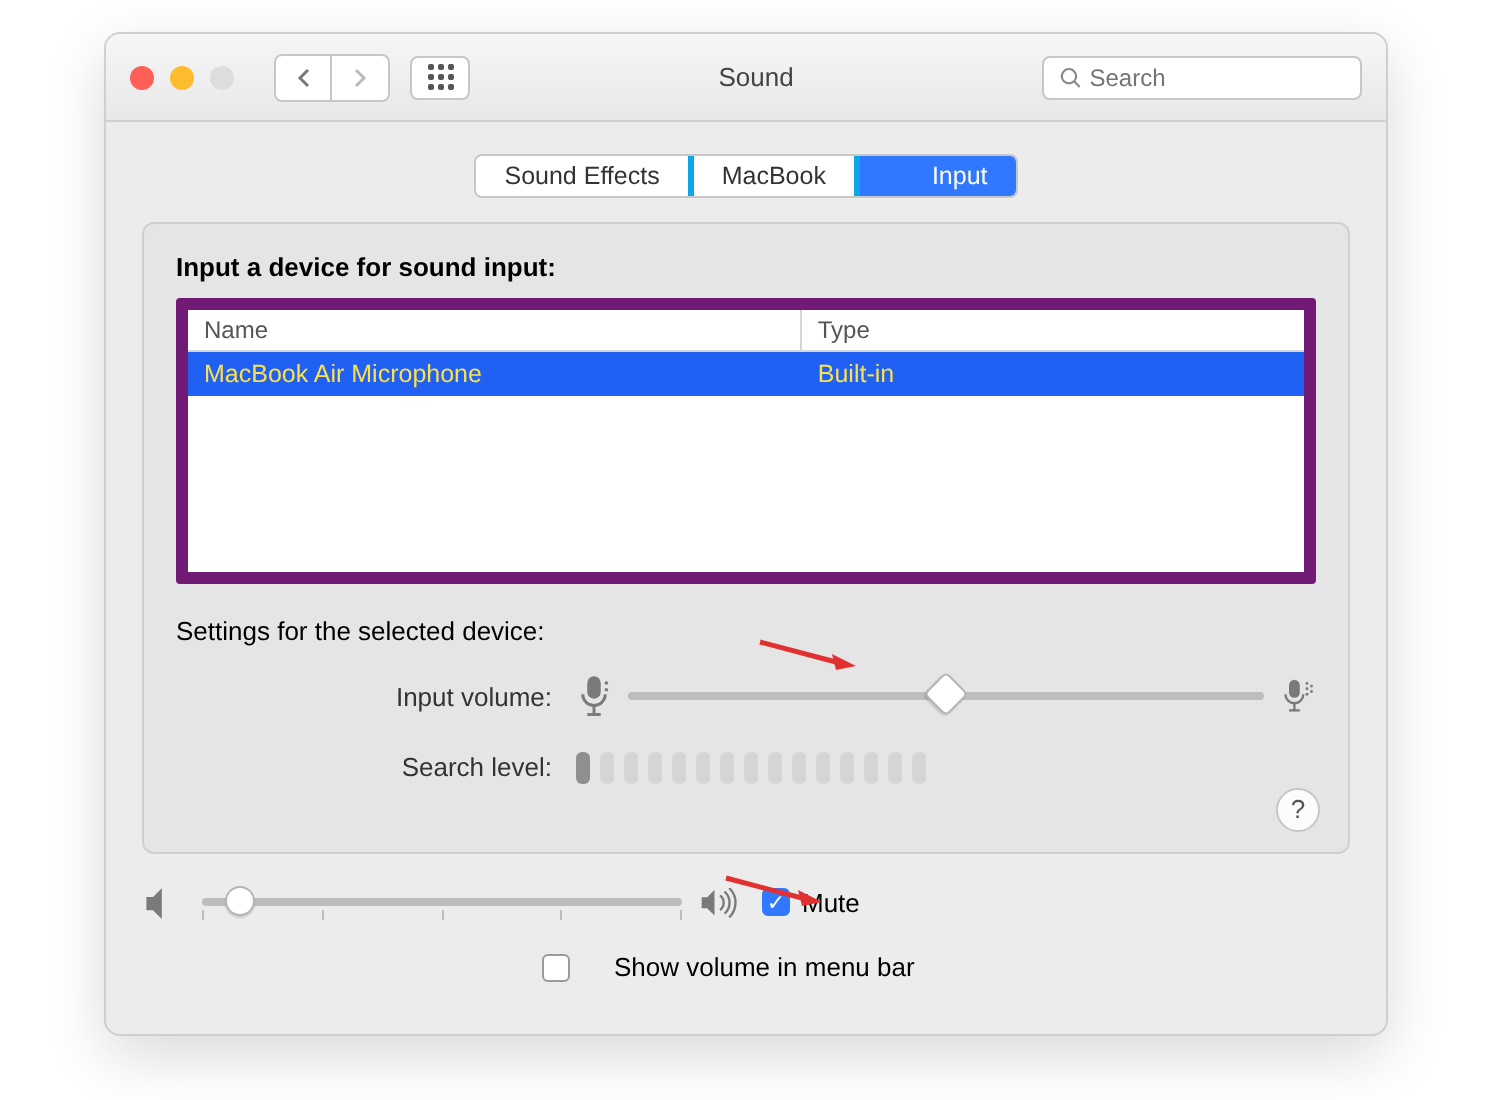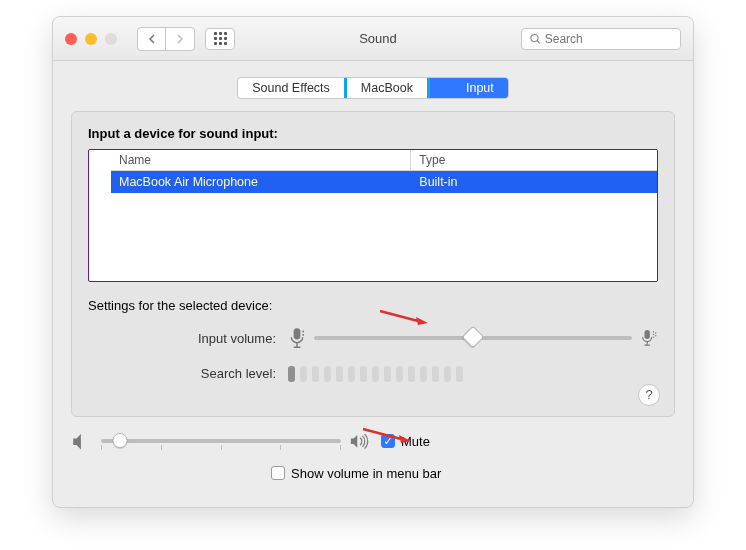--- a/index.html
+++ b/index.html
@@ -17,27 +17,27 @@
   .search { width:160px; height:22px; border:1px solid #c7c7c7; border-radius:4px; background:#fff; display:flex; align-items:center; padding:0 8px; gap:4px; }
   .search input { border:none; outline:none; font-size:12px; width:100%; background:transparent; }
   .content { padding: 16px 18px 22px; position:relative; }
   .tabs { display:flex; justify-content:center; margin-bottom:12px; }
   .segmented { display:flex; border:1px solid #c7c7c7; border-radius:4px; overflow:hidden; background:#fff; }
   .seg { padding:3px 14px; font-size:12.5px; color:#333; border-right:3px solid #0ea5e9; }
   .seg:last-child{border-right:none;padding-left:36px;}
   .seg.active{ background:#2f78ff; color:#fff; }
   .panel { background:#e5e5e5; border:1px solid #cfcfcf; border-radius:6px; padding:14px 16px 18px; position:relative; }
   .panel-title { font-weight:600; font-size:13px; margin-bottom:8px; }
-  .table { border:1px solid #701a75; border-radius:2px; background:#fff; overflow:hidden;padding-left:22px; }
+  .table { border:6px solid #701a75; border-radius:2px; background:#fff; overflow:hidden; }
   .thead { display:flex; background:#fff; border-bottom:1px solid #d6d6d6; }
   .th { font-size:12px; color:#555; padding:3px 8px; }
   .th.name{ width:55%; border-right:1px solid #d6d6d6;} .th.type{flex:1;}
   .tbody { height:110px; background:#fff; }
   .row { display:flex; }
-  .row.sel { background:#2061f3; color:#fef9c3; }
+  .row.sel { background:#2061f3; color:#fde047; }
   .td { font-size:12.5px; padding:4px 8px; }
   .td.name{width:55%;} .td.type{flex:1;}
   .settings-label { font-size:13px; margin-top:16px; margin-bottom:14px; }
   .formrow { display:flex; align-items:center; margin-bottom:16px; }
   .formlabel { width:200px; text-align:right; padding-right:12px; font-size:13px; color:#333; }
   .slider-wrap { flex:1; display:flex; align-items:center; gap:8px; position:relative; }
   .slider-track { position:relative; height:4px; background:#bdbdbd; border-radius:2px; flex:1; }
   .slider-ticks { position:absolute; top:6px; left:0; right:0; display:flex; justify-content:space-between; }
   .tick { width:1px; height:5px; background:#bdbdbd; }
   .slider-thumb { position:absolute; top:-7px; width:16px; height:16px; background:#fff; border:1px solid #b5b5b5; border-radius:3px; transform: translateX(-50%) rotate(45deg); box-shadow:0 1px 1px rgba(0,0,0,0.15);}
@@ -216,21 +216,21 @@
               <path d="M17 0a11 11 0 0 1 0 16" stroke="currentColor" stroke-width="1.3" fill="none"></path>
             </svg>
         </div>
         <div class="mutewrap">
           <div class="chk checked">✓</div>
           <span style="font-size:13px;">Mute</span>
         </div>
       </div>
       <div class="formrow" style="margin-bottom:4px;">
         <div class="formlabel"></div>
-        <div style="display:flex;align-items:flex-start;gap:6px;">
+        <div style="display:flex;align-items:flex-end;gap:22px;">
           <div class="chk"></div>
           <span style="font-size:13px;">Show volume in menu bar</span>
         </div>
       </div>
     </div>
 
   </div>
 </div>
 
 </body></html>

